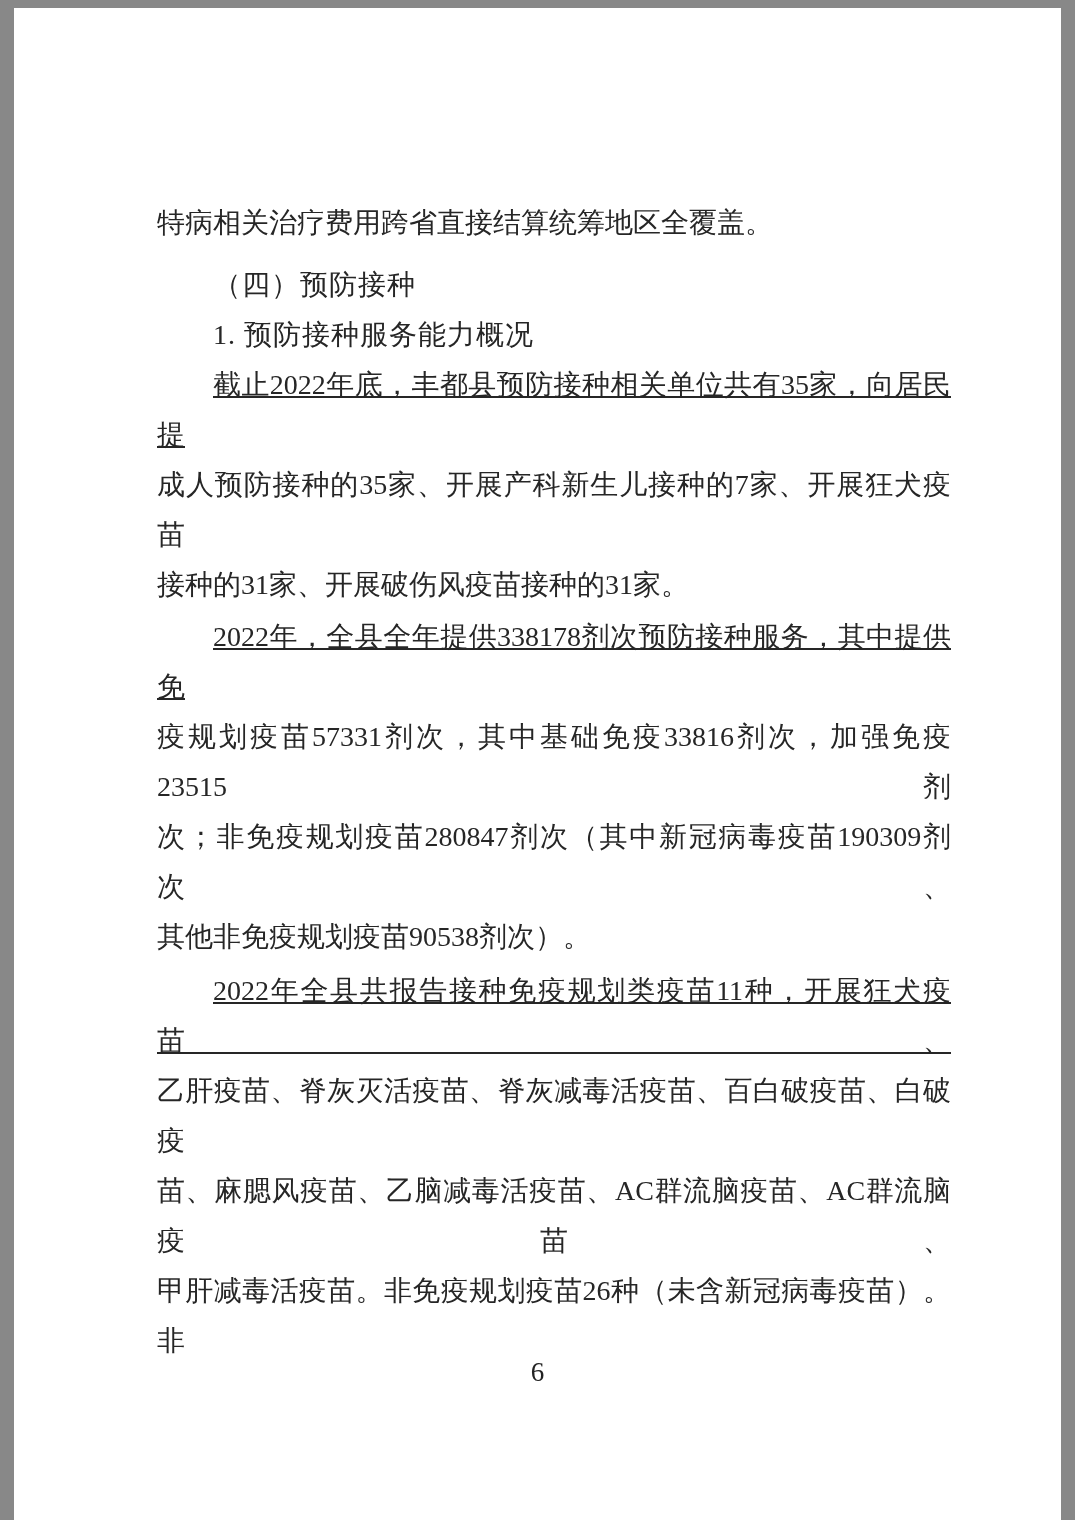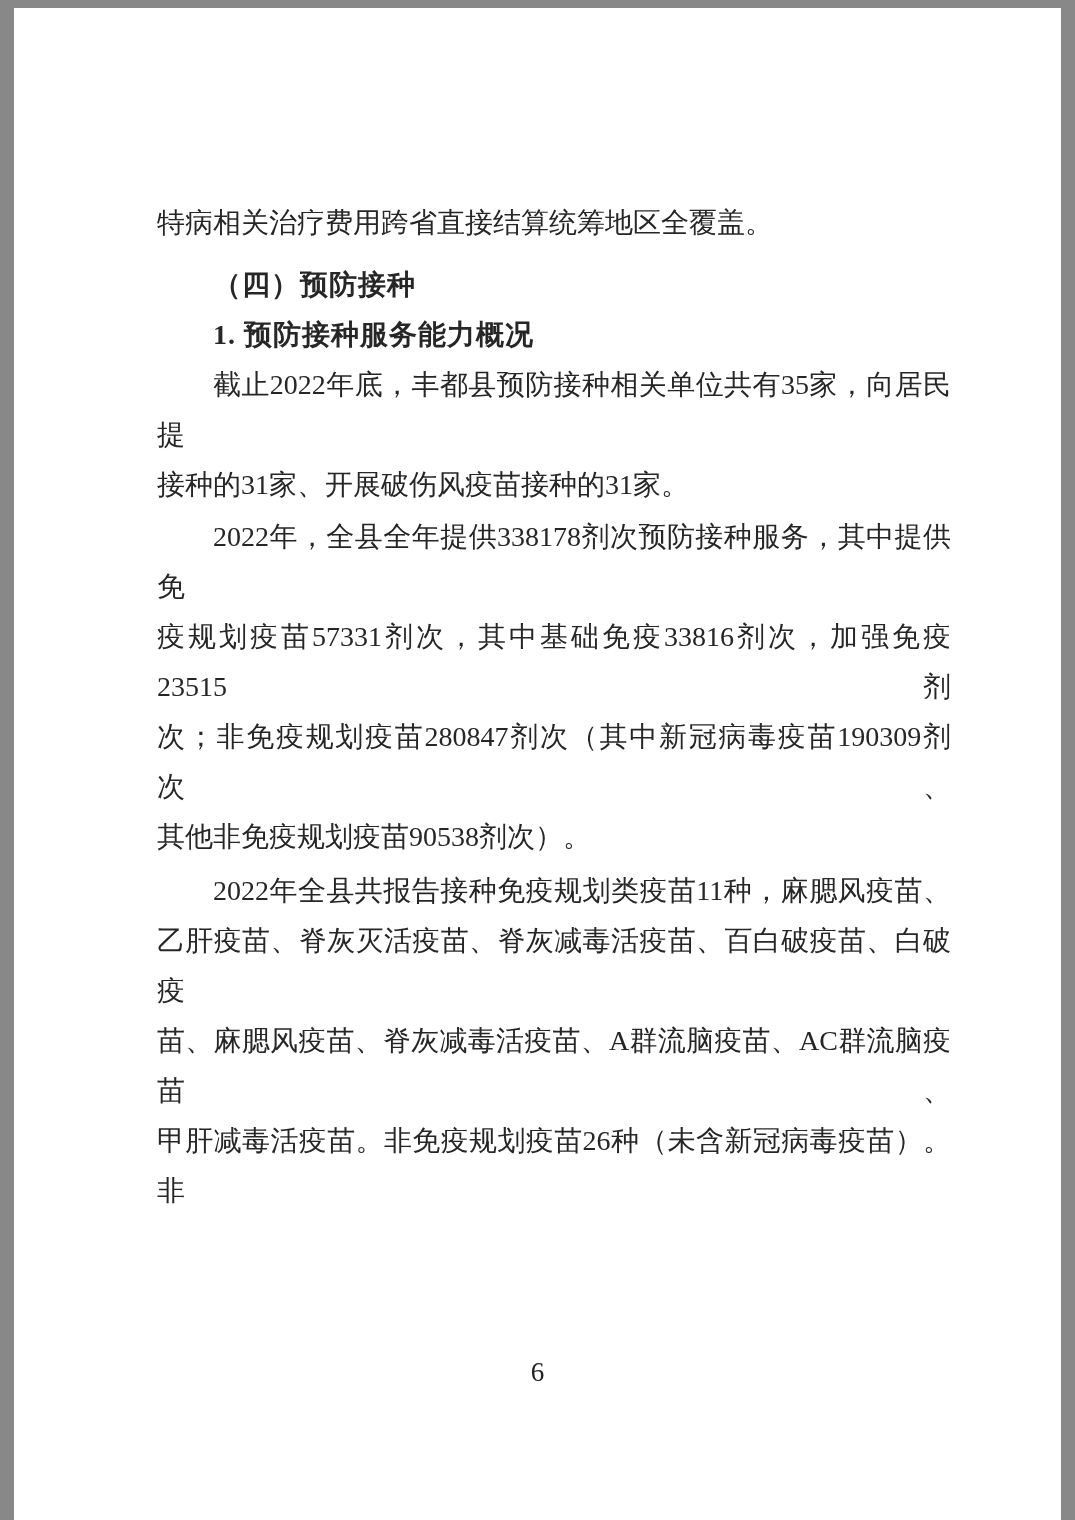--- a/index.html
+++ b/index.html
@@ -29,23 +29,24 @@
     text-align: justify;
     text-align-last: justify;
     white-space: normal;
   }
   .line.end {
     text-align: left;
     text-align-last: left;
   }
   .line.indent {
     text-indent: 2em;
+    text-decoration: underline;
   }
   .heading {
-    font-weight: 700;
+    font-weight: 400;
     text-indent: 2em;
     text-align: left;
     text-align-last: left;
     letter-spacing: 1px;
   }
   .heading.first {
     margin-top: 12px;
   }
   .para2 { margin-top: 2px; }
   .para3 { margin-top: 4px; }
@@ -67,35 +68,36 @@
   <div class="content">
 
     <div class="line end">特病相关治疗费用跨省直接结算统筹地区全覆盖。</div>
 
     <div class="line heading first">（四）预防接种</div>
 
     <div class="line heading">1. 预防接种服务能力概况</div>
 
     <div>
       <div class="line indent">截止2022年底，丰都县预防接种相关单位共有35家，向居民提</div>
+      <div class="line">成人预防接种的35家、开展产科新生儿接种的7家、开展狂犬疫苗</div>
       <div class="line end">接种的31家、开展破伤风疫苗接种的31家。</div>
     </div>
 
 
     <div class="para2">
       <div class="line indent">2022年，全县全年提供338178剂次预防接种服务，其中提供免</div>
       <div class="line">疫规划疫苗57331剂次，其中基础免疫33816剂次，加强免疫23515剂</div>
       <div class="line">次；非免疫规划疫苗280847剂次（其中新冠病毒疫苗190309剂次、</div>
       <div class="line end">其他非免疫规划疫苗90538剂次）。</div>
     </div>
 
     <div class="para3">
-      <div class="line indent">2022年全县共报告接种免疫规划类疫苗11种，麻腮风疫苗、</div>
+      <div class="line indent">2022年全县共报告接种免疫规划类疫苗11种，开展狂犬疫苗、</div>
       <div class="line">乙肝疫苗、脊灰灭活疫苗、脊灰减毒活疫苗、百白破疫苗、白破疫</div>
-      <div class="line">苗、麻腮风疫苗、脊灰减毒活疫苗、A群流脑疫苗、AC群流脑疫苗、</div>
+      <div class="line">苗、麻腮风疫苗、乙脑减毒活疫苗、AC群流脑疫苗、AC群流脑疫苗、</div>
       <div class="line">甲肝减毒活疫苗。非免疫规划疫苗26种（未含新冠病毒疫苗）。非</div>
 
     </div>
 
   </div>
 
   <div class="page-number">6</div>
 </div>
 
 </body></html>

